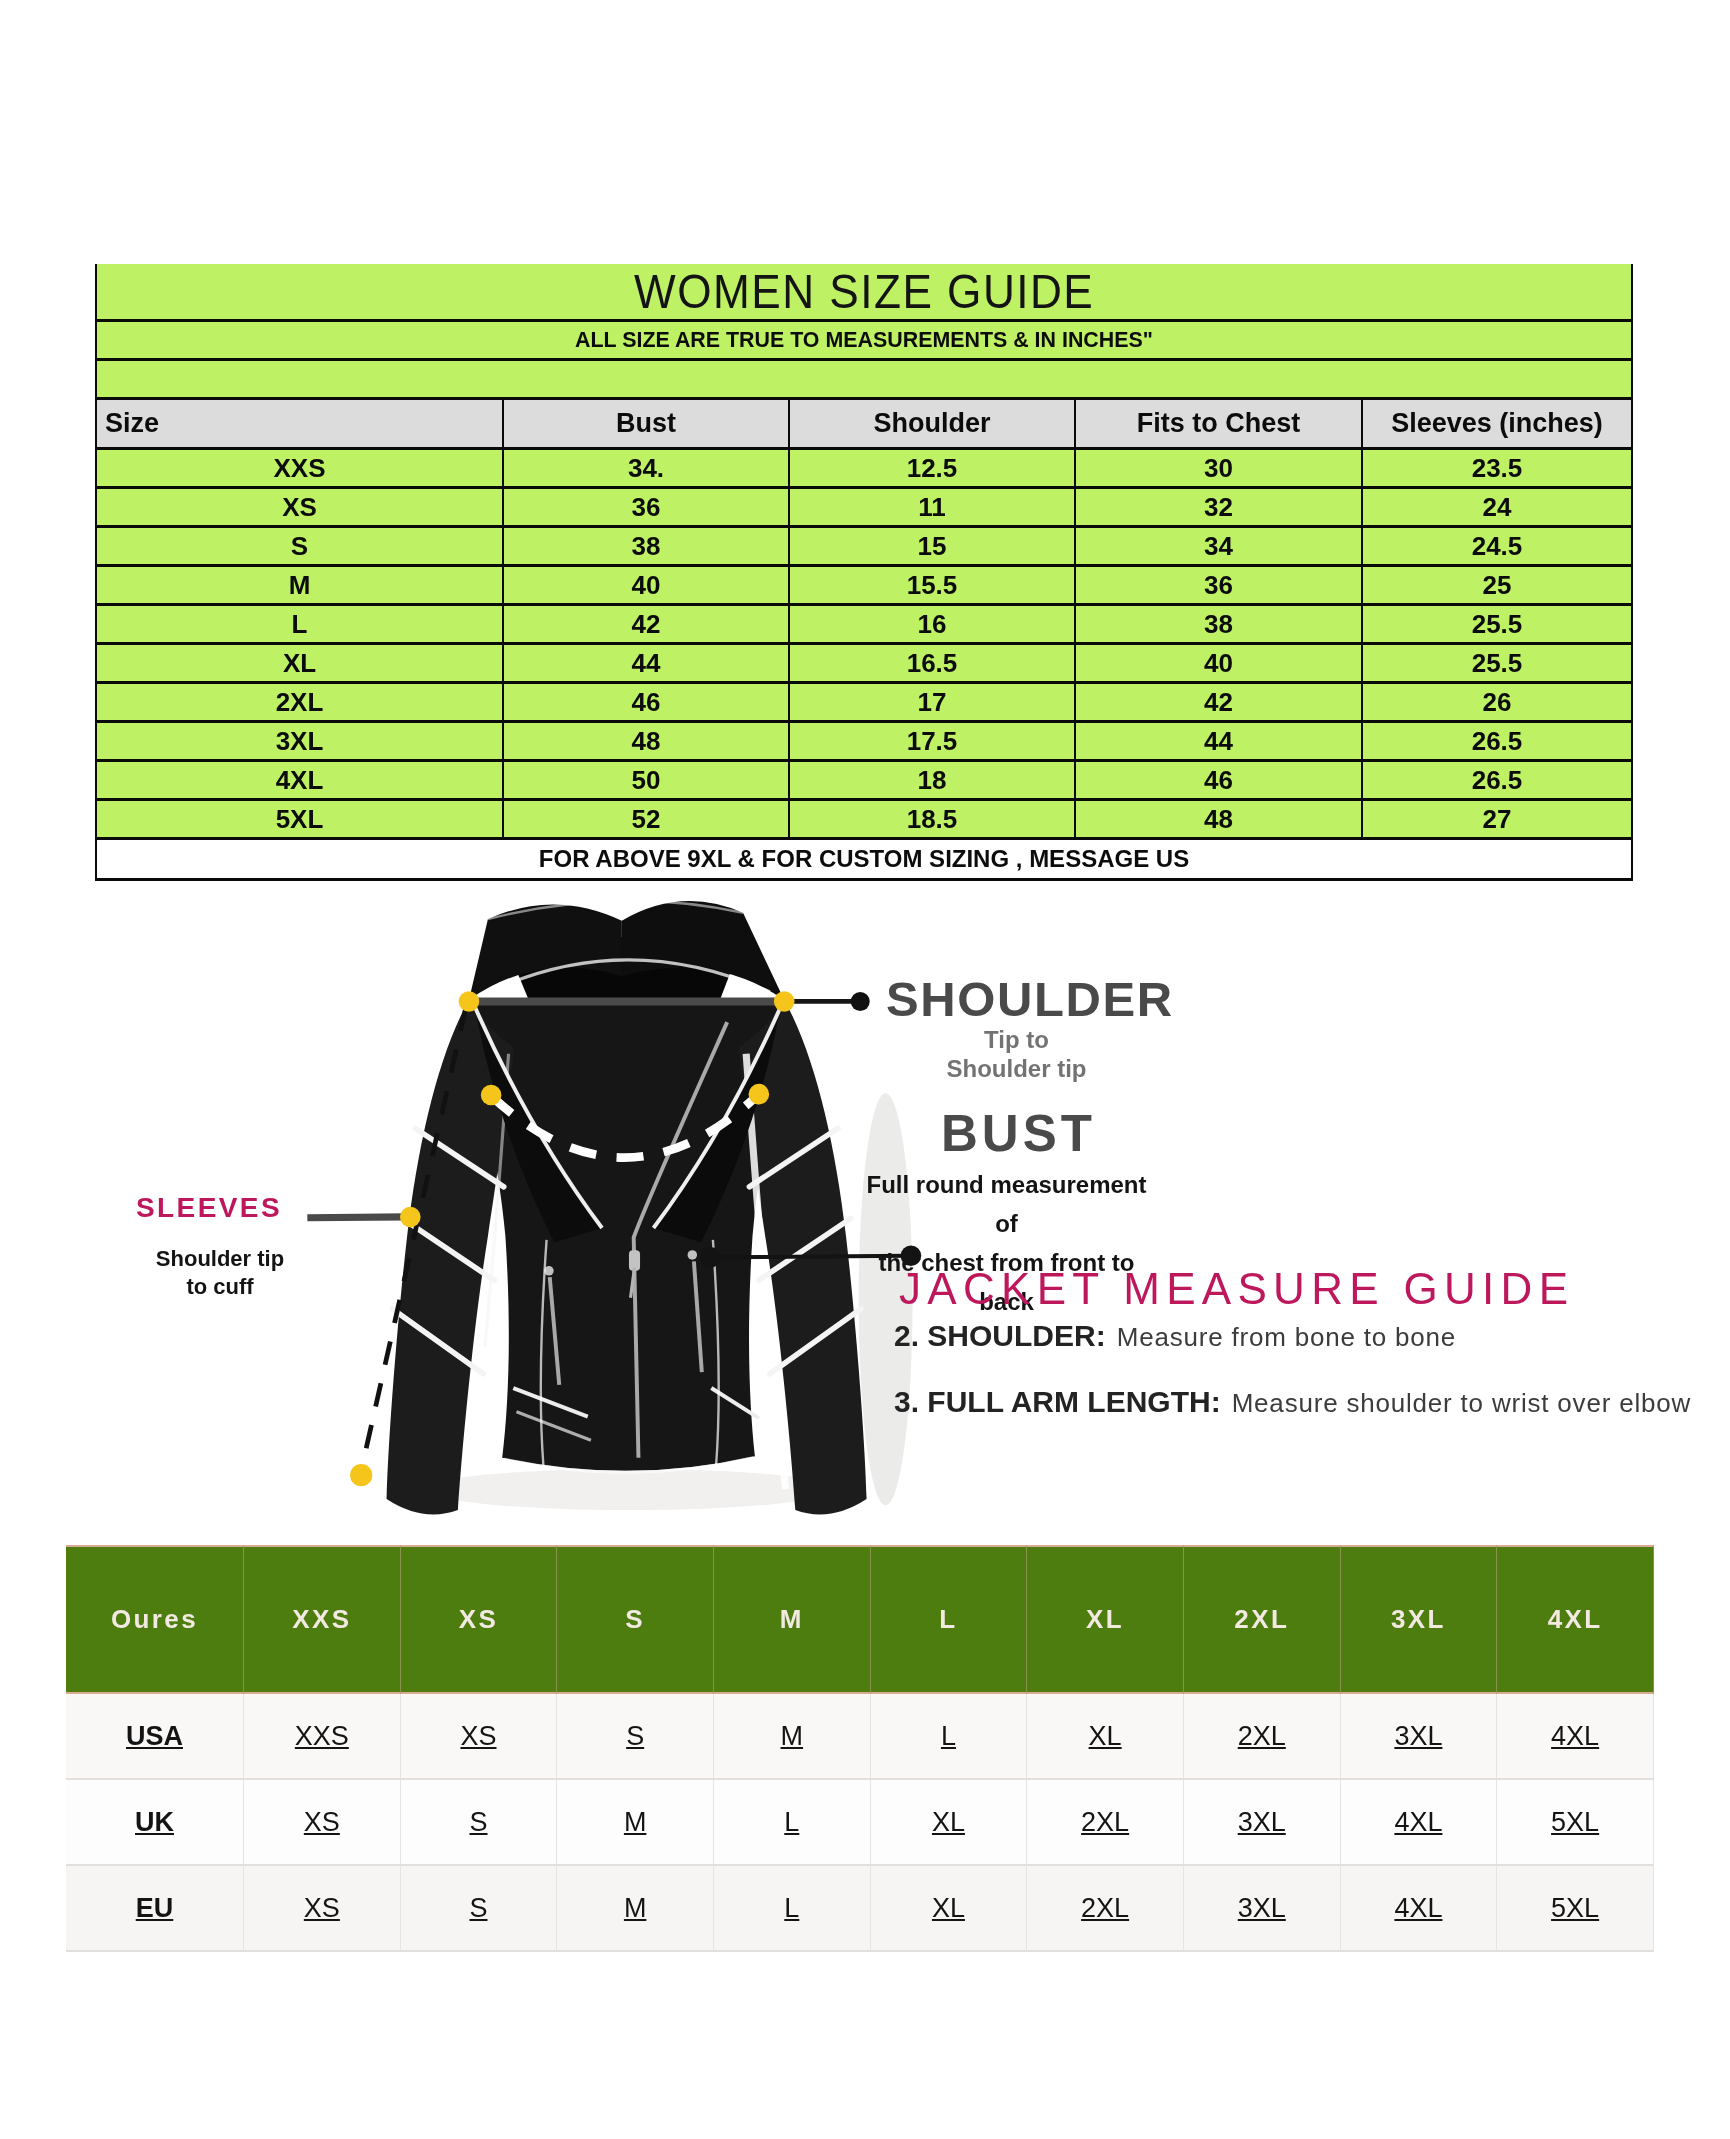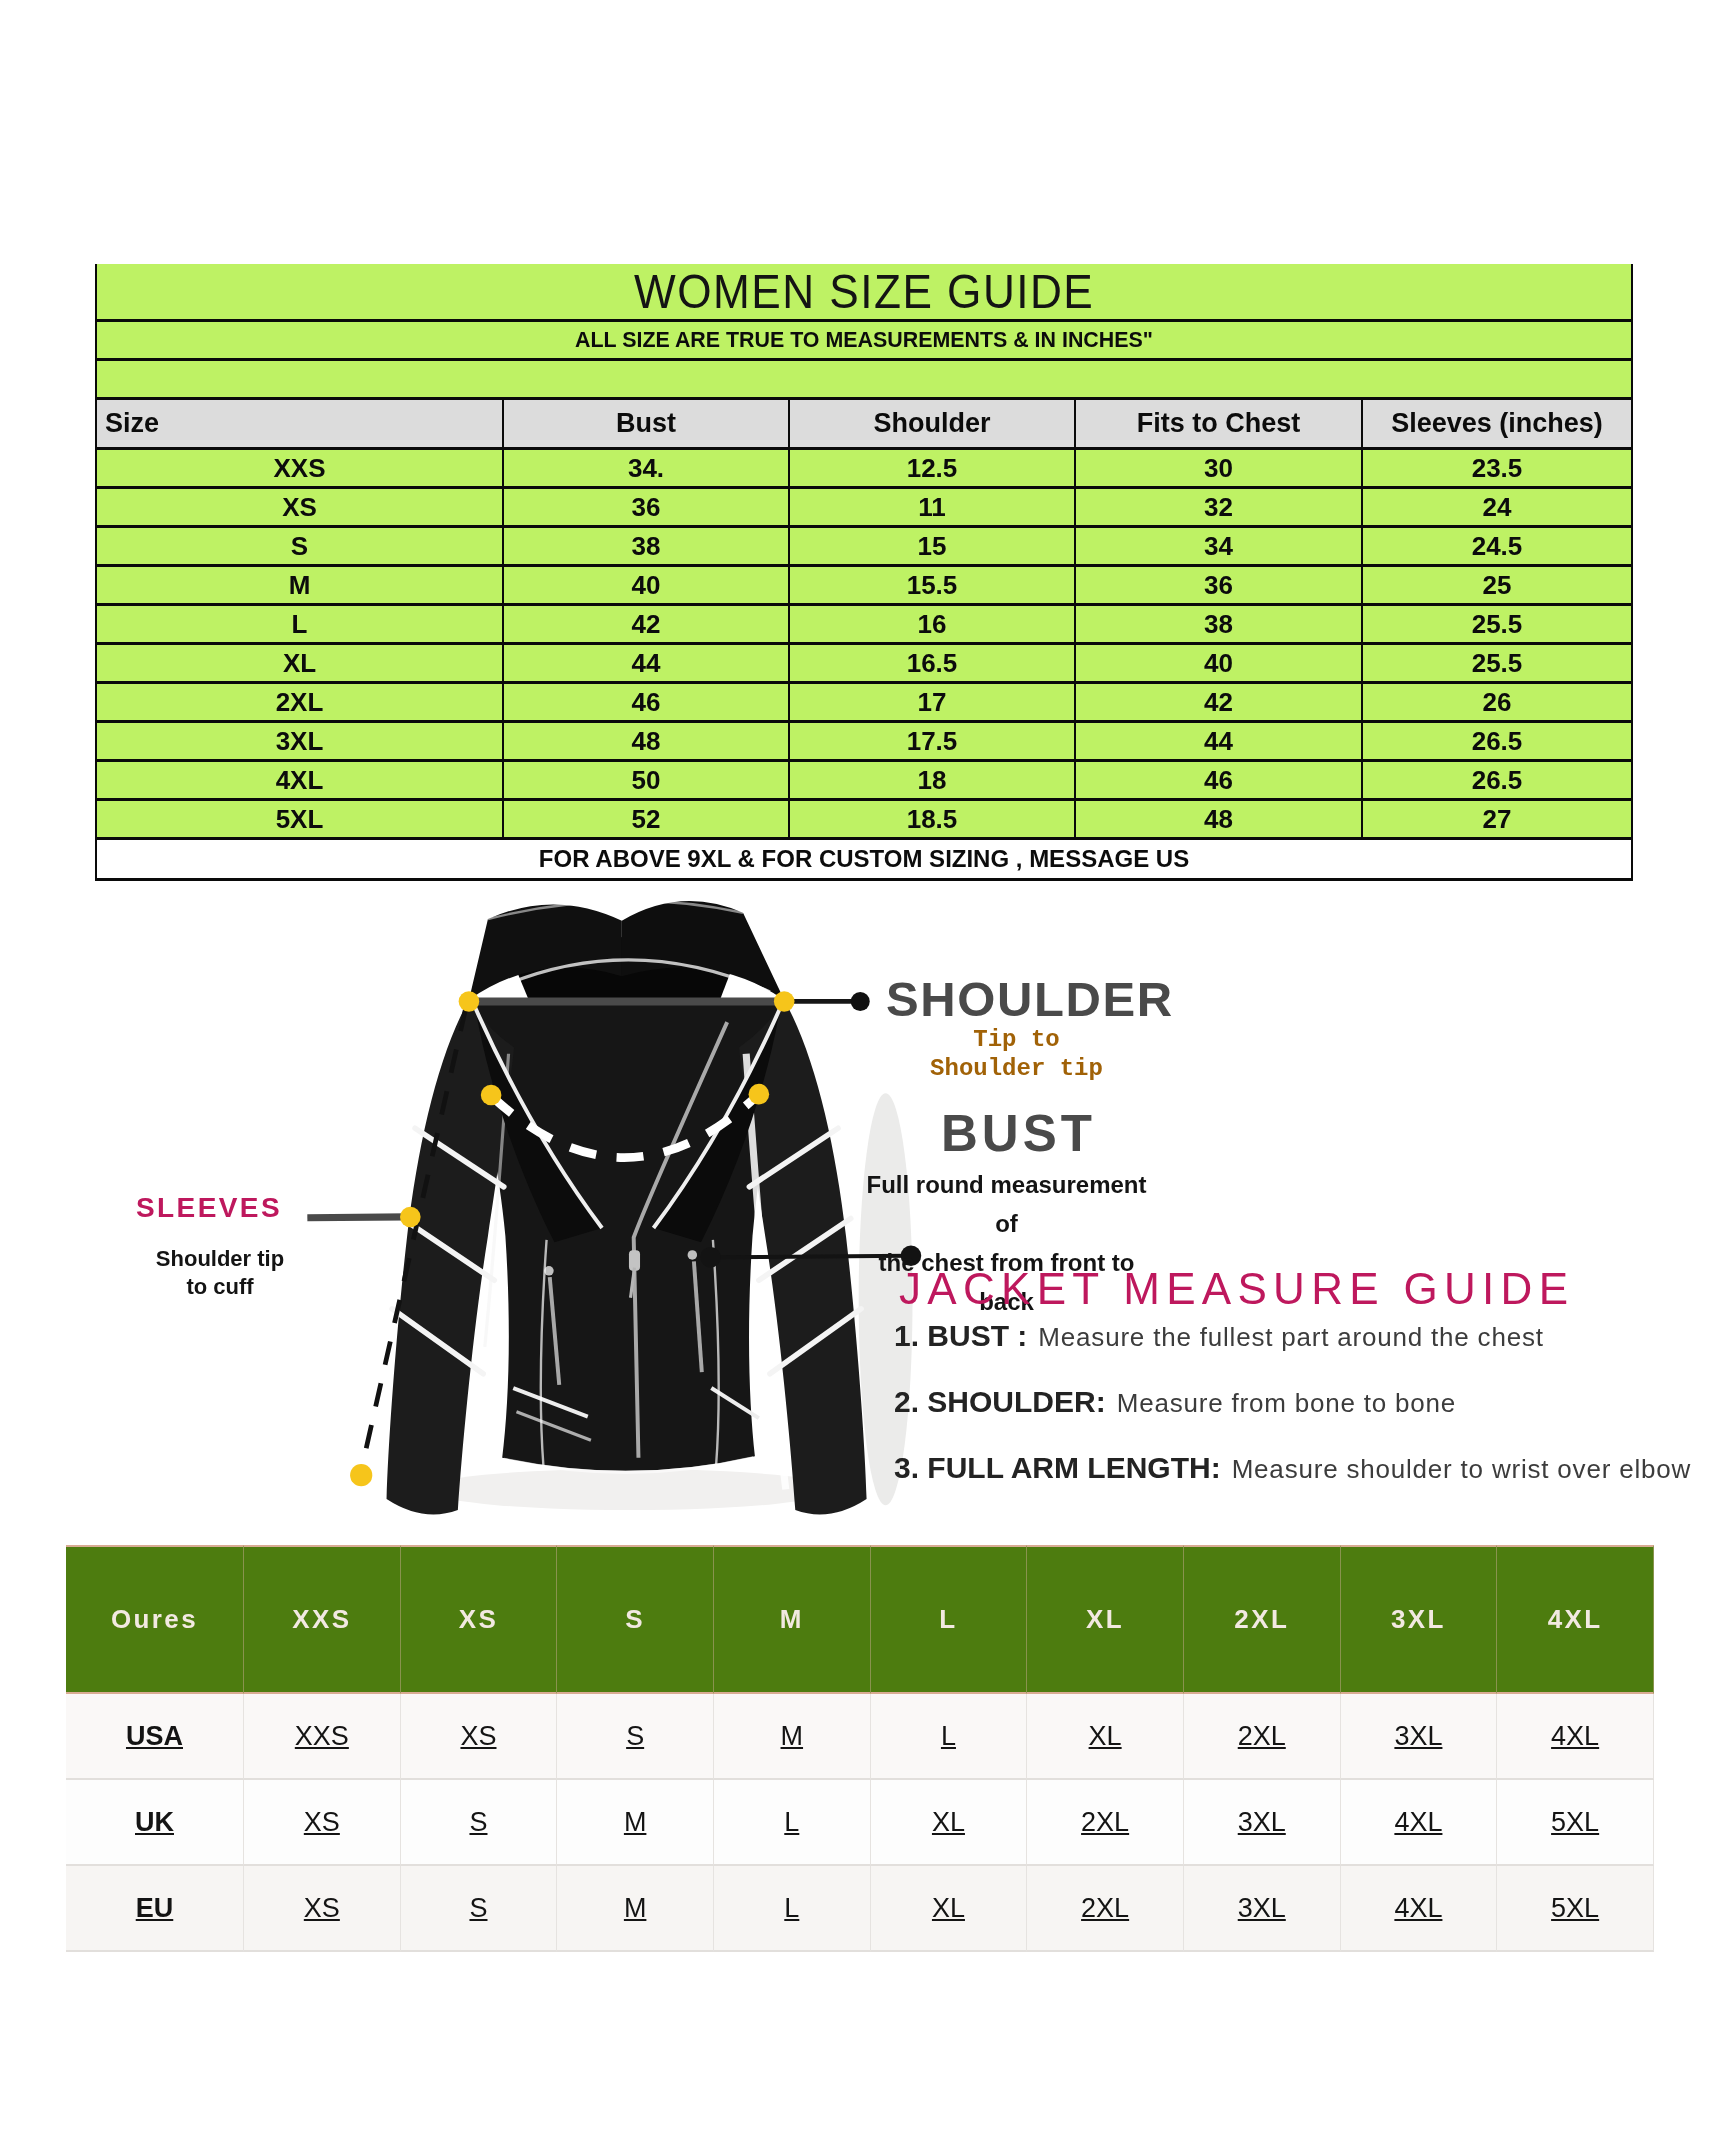--- a/index.html
+++ b/index.html
@@ -21,21 +21,21 @@
   .sg-table tbody td{height:36px;background:#bef264;}
   tr.sg-footer-row td{height:38px;font-size:24px;background:#fff;}
 
   
   svg.art{position:absolute;left:0;top:0;width:1730px;height:2140px;z-index:1;pointer-events:none;}
 
   .anno{position:absolute;z-index:3;}
   .pre{white-space:pre-line;}
   .lbl-big{font-weight:700;color:#4a4a4a;}
   #shoulder-label{left:886px;top:971px;font-size:49px;letter-spacing:1.6px;}
-  #shoulder-sub{left:886px;top:1026px;width:261px;text-align:center;font-size:24px;font-weight:700;line-height:28.5px;color:#a16207;font-family:Liberation Mono, monospace;}
+  #shoulder-sub{left:886px;top:1026px;width:261px;text-align:center;font-size:24px;font-weight:700;line-height:28.5px;color:#737373;}
   #bust-label{left:941px;top:1104px;font-size:51px;letter-spacing:4px;}
   #bust-sub{left:856px;top:1165px;width:301px;text-align:center;font-size:24px;font-weight:700;line-height:39px;color:#141414;}
   #sleeves-label{left:136px;top:1192px;font-size:28px;letter-spacing:2.4px;color:#be185d;font-weight:700;}
   #sleeves-sub{left:113px;top:1245px;width:214px;text-align:center;font-size:22px;font-weight:700;line-height:28px;color:#141414;}
   #guide-title{left:899px;top:1264px;font-size:44px;font-weight:400;letter-spacing:6.3px;color:#be185d;}
   #guide-items{left:894px;top:1318px;width:792px;}
   .gi{margin-bottom:24px;line-height:36px;white-space:nowrap;}
   .gi-label{font-weight:700;font-size:30px;color:#232323;margin-right:11px;}
   .gi-desc{font-weight:400;font-size:26px;color:#3c3c3c;letter-spacing:0.8px;}
 
@@ -245,23 +245,20 @@
 Shoulder tip</div>
 <div class="anno lbl-big" id="bust-label">BUST</div>
 <div class="anno pre" id="bust-sub">Full round measurement of
 the chest from front to back</div>
 <div class="anno" id="sleeves-label">SLEEVES</div>
 <div class="anno pre" id="sleeves-sub">Shoulder tip
 to cuff</div>
 <div class="anno" id="guide-title">JACKET MEASURE GUIDE</div>
 <div class="anno" id="guide-items">
   <div class="gi">
-    <span class="gi-label">1. BUST :</span><span class="gi-desc">Measure the fullest part around the chest</span>
-  </div>
-  <div class="gi">
     <span class="gi-label">2. SHOULDER:</span><span class="gi-desc">Measure from bone to bone</span>
   </div>
   <div class="gi">
     <span class="gi-label">3. FULL ARM LENGTH:</span><span class="gi-desc">Measure shoulder to wrist over elbow</span>
   </div>
 </div>
 
 <div class="cv-wrap">
   <table class="cv-table">
     <colgroup>

